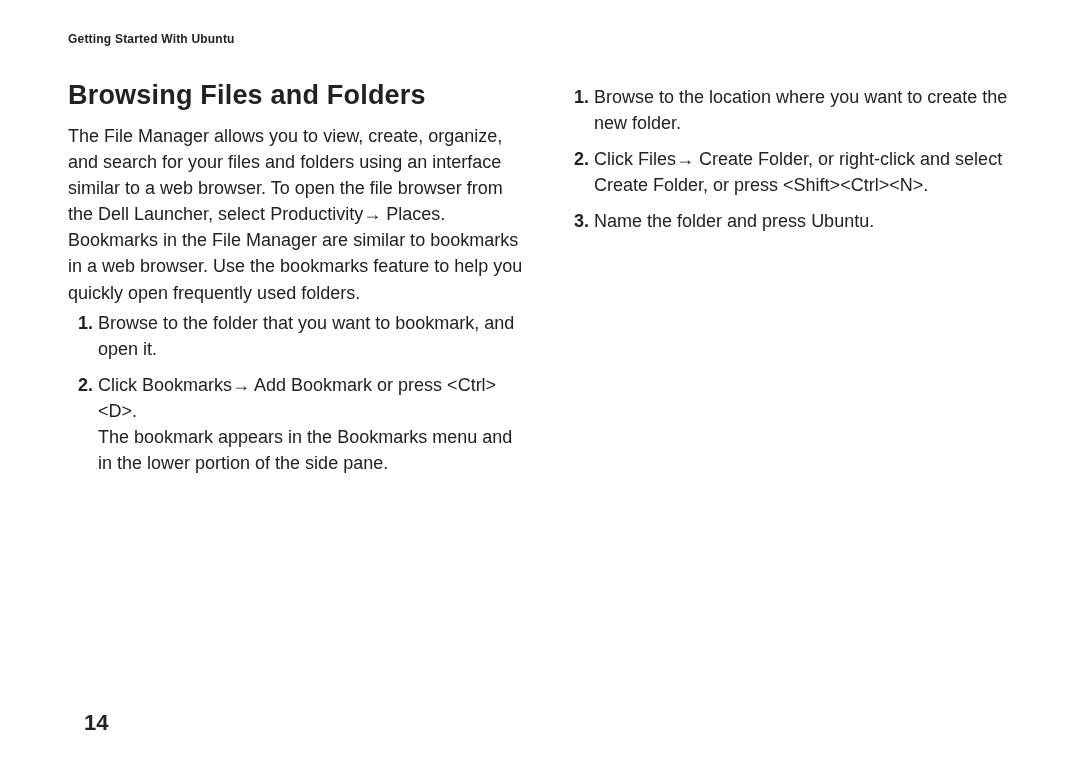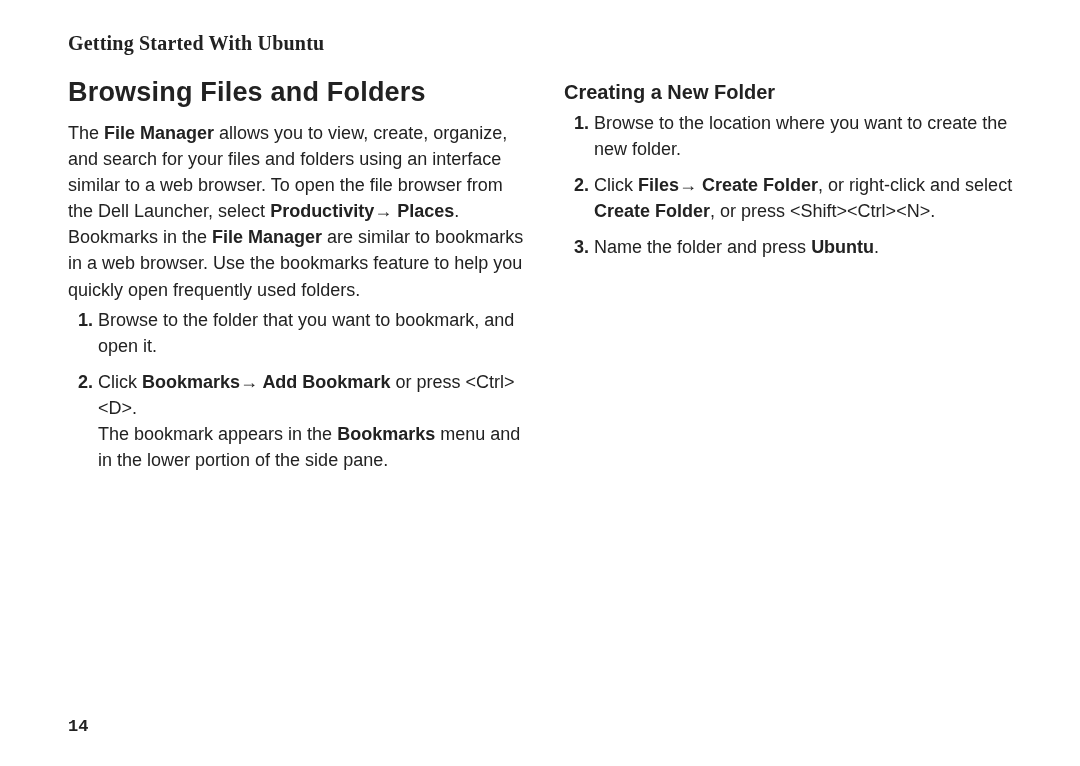--- a/index.html
+++ b/index.html
@@ -9,24 +9,23 @@
     font-family: "Helvetica Neue", Helvetica, Arial, sans-serif;
     color: #222;
     width: 1080px;
     height: 766px;
     box-sizing: border-box;
     padding: 32px 60px 30px 68px;
     position: relative;
   }
   .header {
     font-weight: 700;
-    font-size: 20px;
+    font-size: 12px;
     letter-spacing: 0.2px;
-    margin-bottom: 22px;
-    font-family: Liberation Serif, serif;
+    margin-bottom: 34px;
   }
   .columns {
     display: flex;
     gap: 40px;
   }
   .col {
     flex: 1;
     min-width: 0;
   }
   h1 {
@@ -58,26 +57,25 @@
   }
   ol li {
     margin-bottom: 10px;
   }
   ol li::marker {
     font-weight: 700;
   }
   .page-num {
     position: absolute;
     bottom: 30px;
-    left: 68px;
+    left: 84px;
     font-weight: 700;
-    font-size: 17px;
-    font-family: Liberation Mono, monospace;
+    font-size: 22px;
   }
-  b { font-weight: 700; }
+  b { font-weight: 400; }
 </style>
 </head>
 <body>
 
 <div class="header">Getting Started With Ubuntu</div>
 
 <div class="columns">
 
   <div class="col">
     <h1>Browsing Files and Folders</h1>
@@ -92,21 +90,20 @@
     <ol>
       <li>Browse to the folder that you want to bookmark, and open it.</li>
       <li>
         <span>Click </span><b>Bookmarks→ Add Bookmark</b><span> or press &lt;Ctrl&gt;&lt;D&gt;.</span><br>
         <span>The bookmark appears in the </span><b>Bookmarks</b><span> menu and in the lower portion of the side pane.</span>
       </li>
     </ol>
   </div>
 
   <div class="col">
-    <h2 style="margin-top:4px;">Creating a New Folder</h2>
     <ol>
       <li>Browse to the location where you want to create the new folder.</li>
       <li>
         <span>Click </span><b>Files→ Create Folder</b><span>, or right-click and select </span><b>Create Folder</b><span>, or press &lt;Shift&gt;&lt;Ctrl&gt;&lt;N&gt;.</span>
       </li>
       <li>
         <span>Name the folder and press </span><b>Ubuntu</b><span>.</span>
       </li>
     </ol>
   </div>

